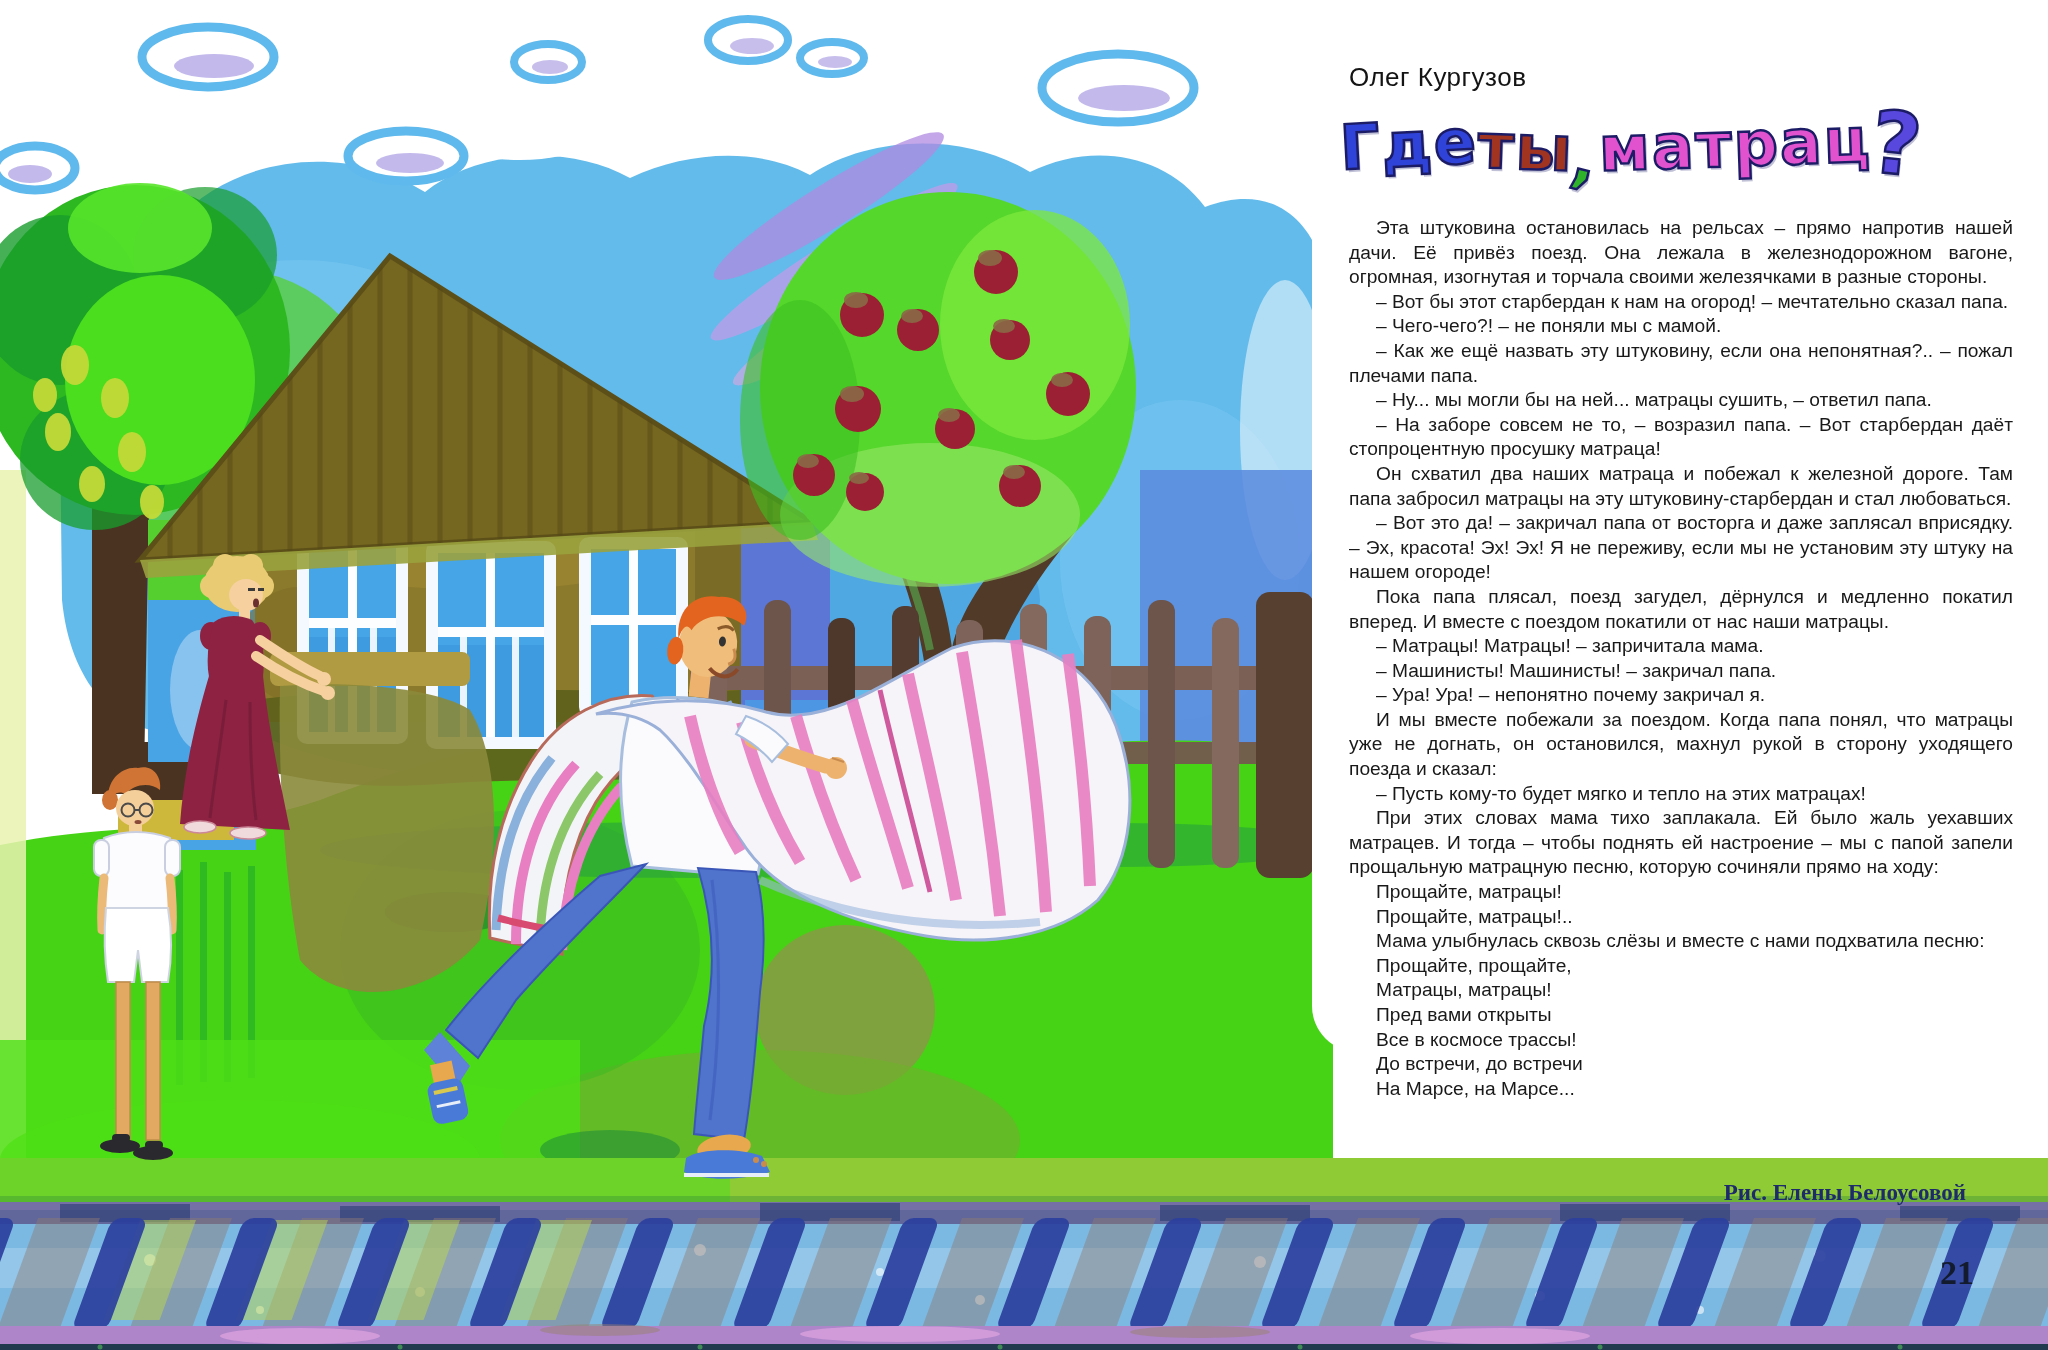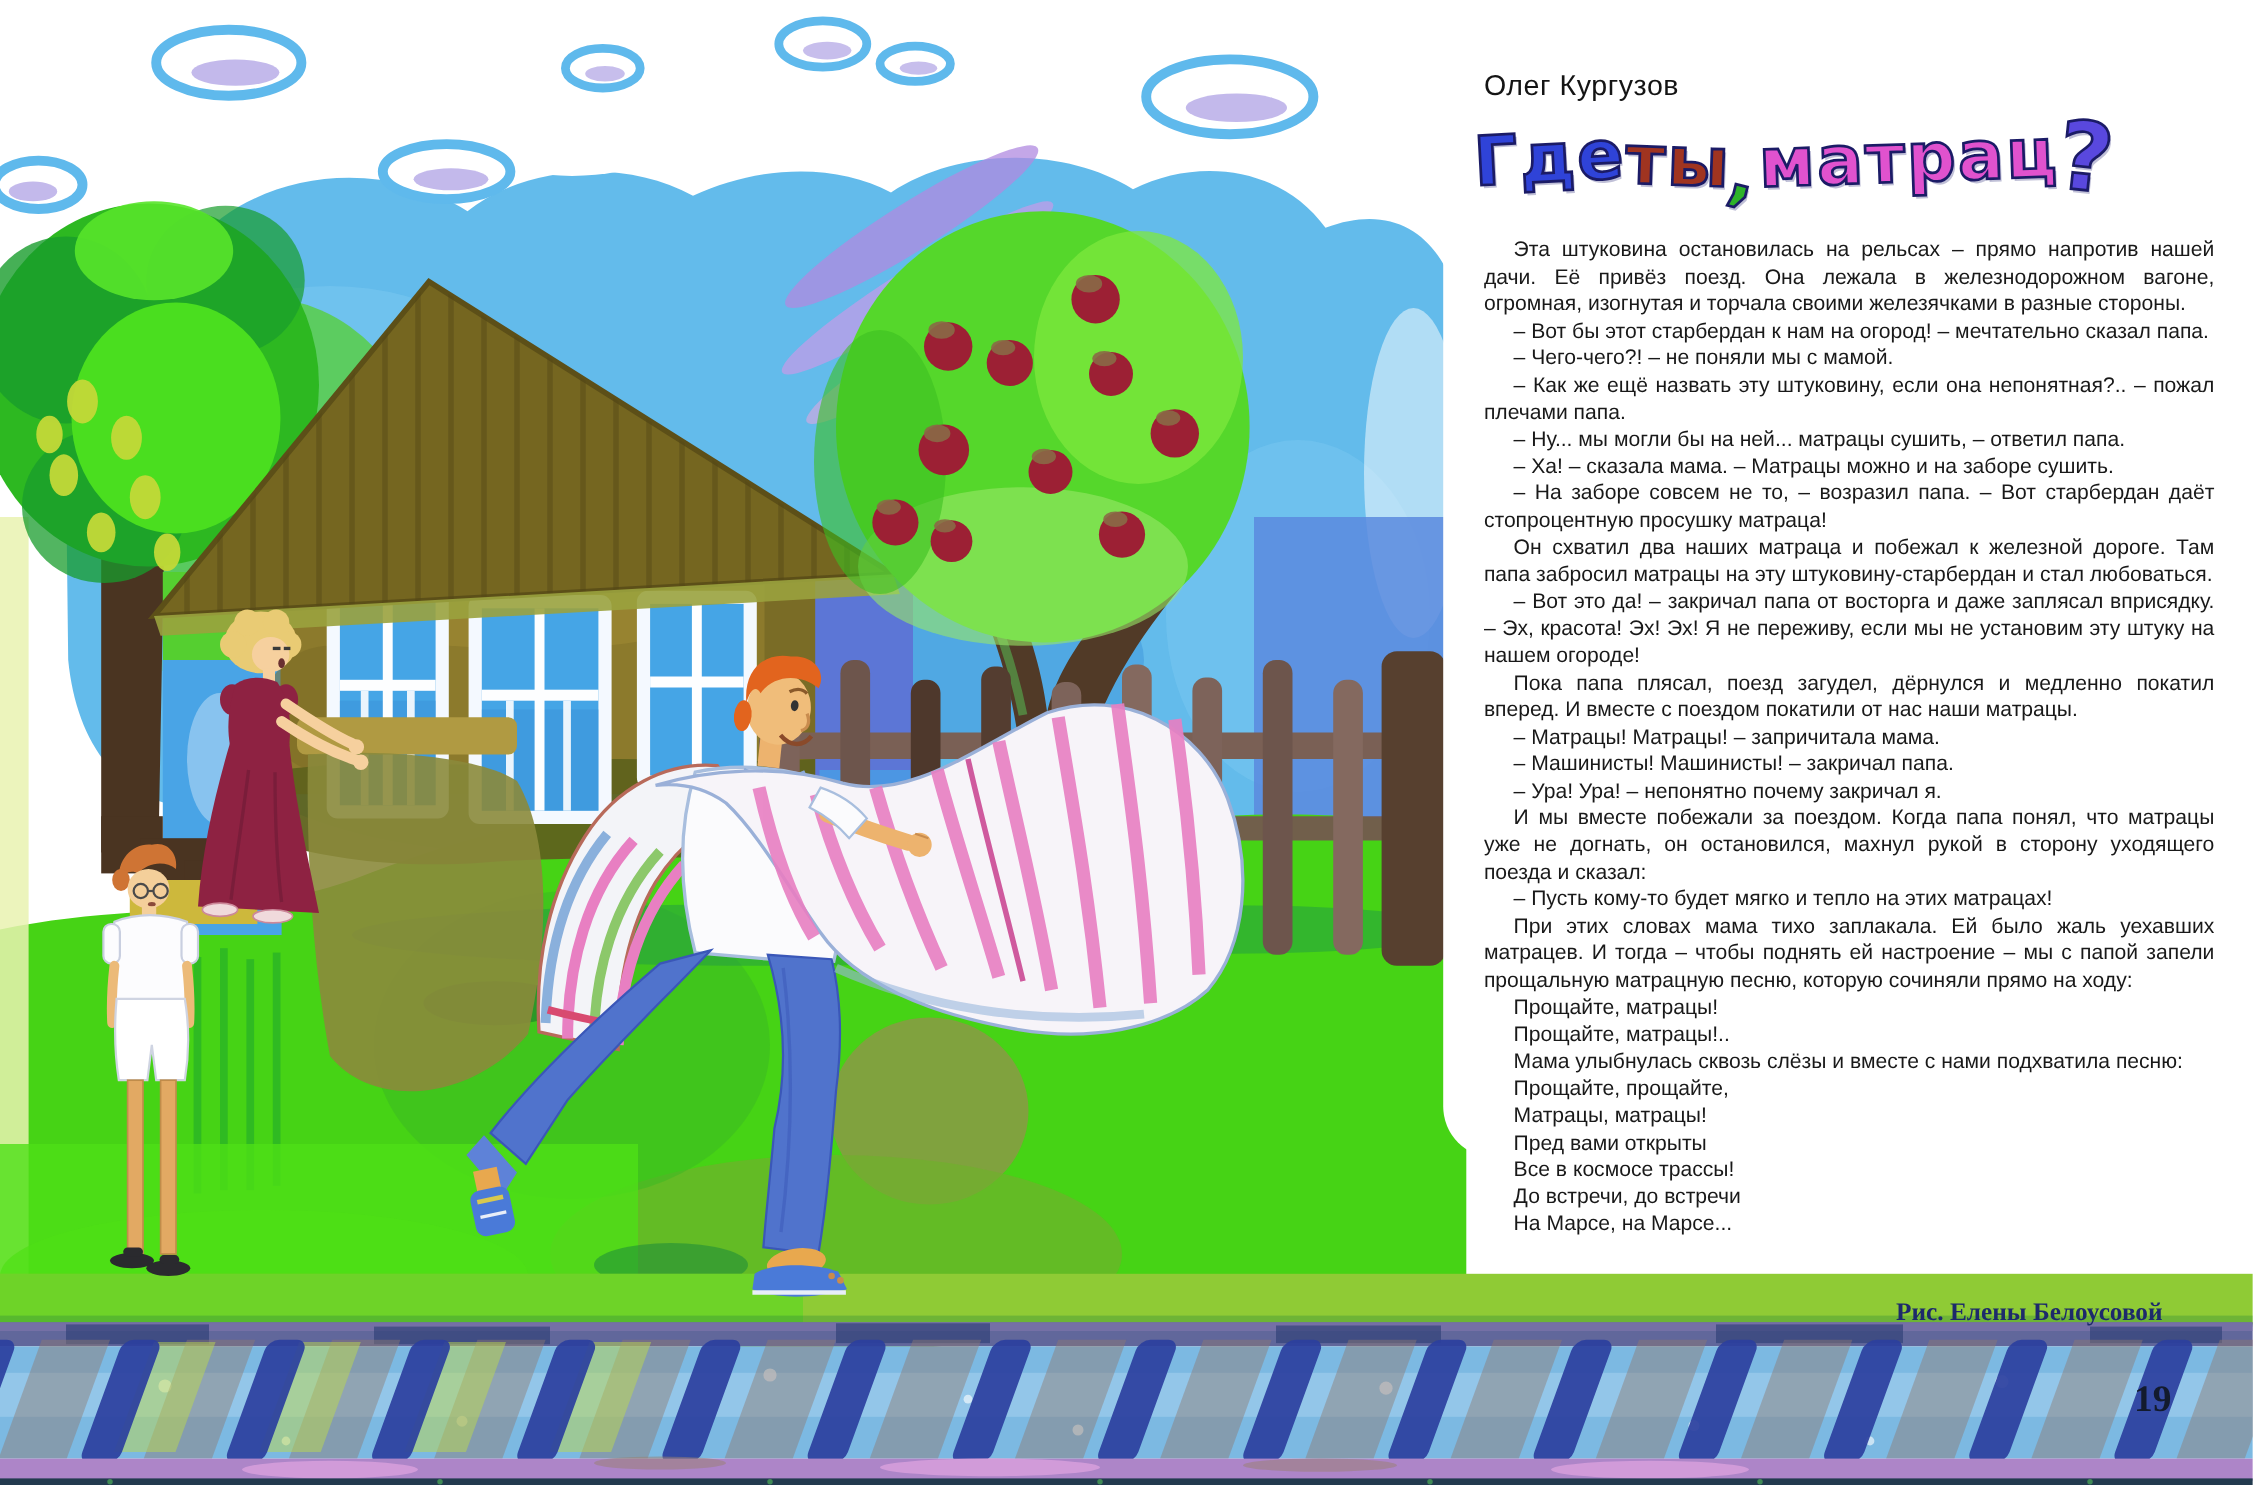--- a/index.html
+++ b/index.html
@@ -557,21 +557,20 @@
 
   <div class="panel">
     <div class="author">Олег Кургузов</div>
     <h1 class="title" aria-label="Где ты, матрац?"><span class="tp0" style="color: rgb(47, 67, 216);">Где</span><span class="tp1" style="color: rgb(160, 52, 32);"> ты</span><span class="tp2" style="color: rgb(46, 179, 42);">,</span><span class="tp3" style="color: rgb(224, 82, 206);"> матрац</span><span class="tp4" style="color: rgb(89, 72, 222);">?</span></h1>
     <div class="story">
         <p>Эта штуковина остановилась на рельсах – прямо напротив нашей дачи. Её привёз поезд. Она лежала в железнодорожном вагоне, огромная, изогнутая и торчала своими железячками в разные стороны.</p>
         <p>– Вот бы этот старбердан к нам на огород! – мечтательно сказал папа.</p>
         <p>– Чего-чего?! – не поняли мы с мамой.</p>
         <p>– Как же ещё назвать эту штуковину, если она непонятная?.. – пожал плечами папа.</p>
         <p>– Ну... мы могли бы на ней... матрацы сушить, – ответил папа.</p>
-        <p>– Ха! – сказала мама. – Матрацы можно и на заборе сушить.</p>
         <p>– На заборе совсем не то, – возразил папа. – Вот старбердан даёт стопроцентную просушку матраца!</p>
         <p>Он схватил два наших матраца и побежал к железной дороге. Там папа забросил матрацы на эту штуковину-старбердан и стал любоваться.</p>
         <p>– Вот это да! – закричал папа от восторга и даже заплясал вприсядку. – Эх, красота! Эх! Эх! Я не переживу, если мы не установим эту штуку на нашем огороде!</p>
         <p>Пока папа плясал, поезд загудел, дёрнулся и медленно покатил вперед. И вместе с поездом покатили от нас наши матрацы.</p>
         <p>– Матрацы! Матрацы! – запричитала мама.</p>
         <p>– Машинисты! Машинисты! – закричал папа.</p>
         <p>– Ура! Ура! – непонятно почему закричал я.</p>
         <p>И мы вместе побежали за поездом. Когда папа понял, что матрацы уже не догнать, он остановился, махнул рукой в сторону уходящего поезда и сказал:</p>
         <p>– Пусть кому-то будет мягко и тепло на этих матрацах!</p>
         <p>При этих словах мама тихо заплакала. Ей было жаль уехавших матрацев. И тогда – чтобы поднять ей настроение – мы с папой запели прощальную матрацную песню, которую сочиняли прямо на ходу:</p>
@@ -581,14 +580,14 @@
         <p>Прощайте, прощайте,</p>
         <p>Матрацы, матрацы!</p>
         <p>Пред вами открыты</p>
         <p>Все в космосе трассы!</p>
         <p>До встречи, до встречи</p>
         <p>На Марсе, на Марсе...</p>
       </div>
   </div>
 
   <div class="credit">Рис. Елены Белоусовой</div>
-  <div class="pagenum">19</div>
+  <div class="pagenum">21</div>
 </div>
 
 </body></html>

